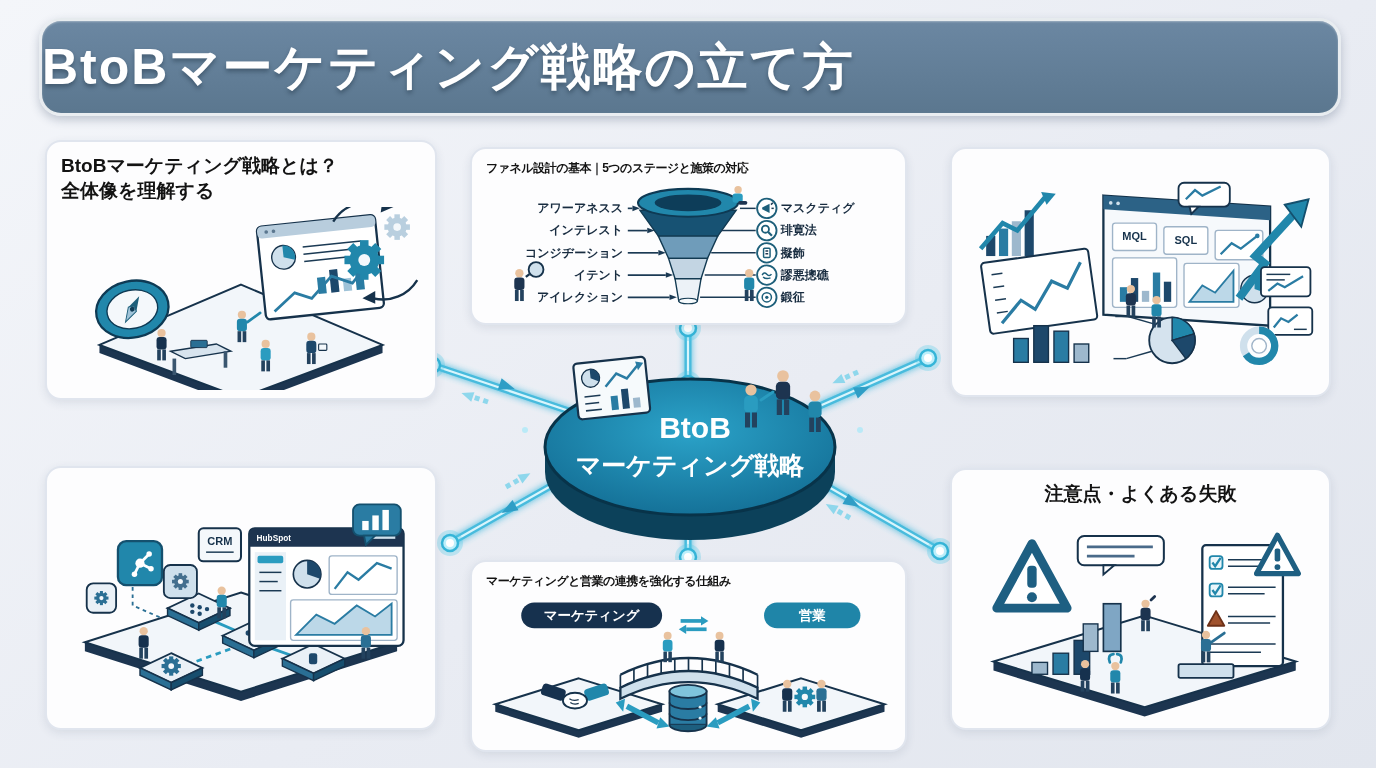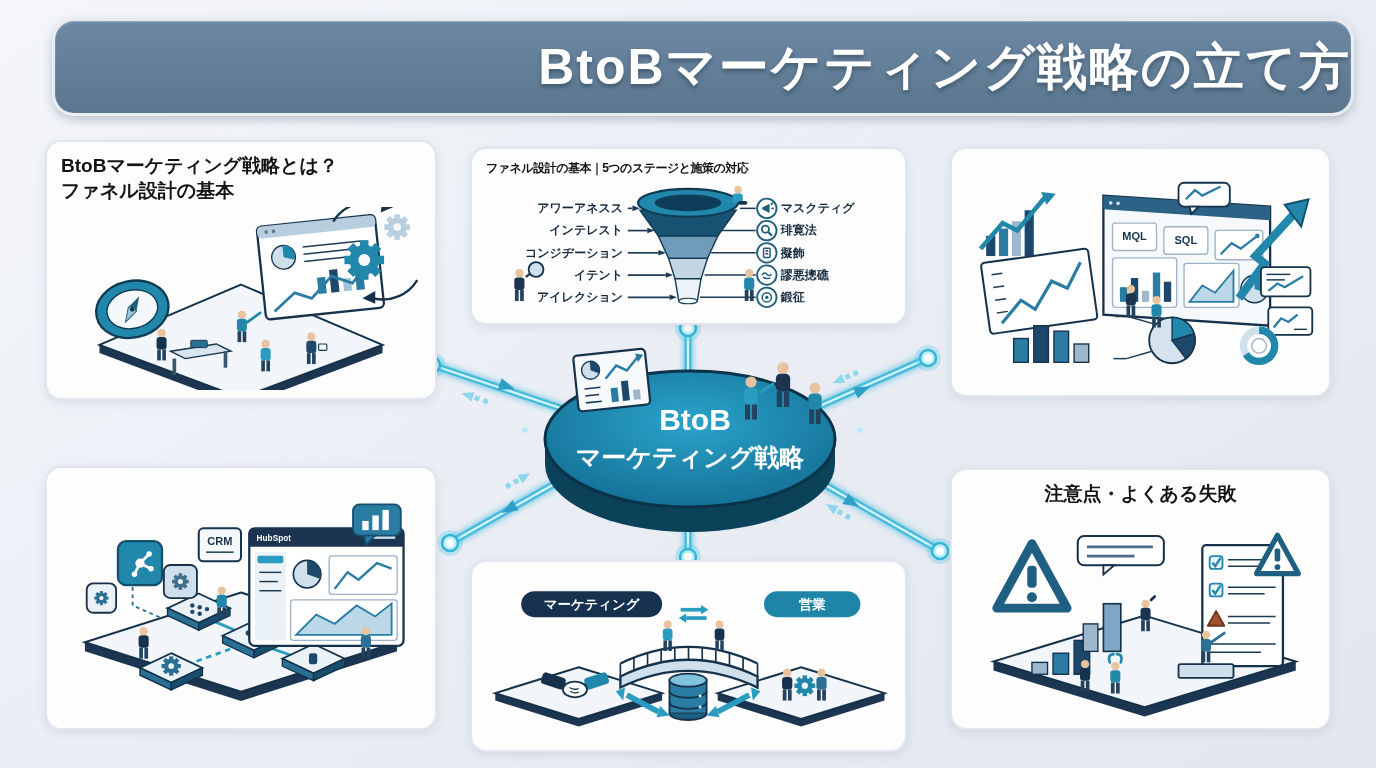--- a/index.html
+++ b/index.html
@@ -2,43 +2,43 @@
 <html><head>
 <meta charset="utf-8">
 <style>
   html,body{margin:0;padding:0;}
   body{
     width:1376px;height:768px;overflow:hidden;position:relative;
     background:linear-gradient(145deg,#f4f6fa 0%,#e9ecf3 55%,#e2e6ee 100%);
     font-family:"Liberation Sans","DejaVu Sans",sans-serif;
   }
   .banner{
-    position:absolute;left:52px;top:18px;width:1296px;height:92px;
+    position:absolute;left:39px;top:18px;width:1296px;height:92px;
     background:linear-gradient(#6b87a2,#5b778f);
     border:3px solid rgba(255,255,255,.85);
     border-radius:22px;
     box-shadow:0 4px 10px rgba(40,60,90,.25), inset 0 1px 2px rgba(255,255,255,.35);
-    display:flex;align-items:center;justify-content:flex-end;
+    display:flex;align-items:center;justify-content:flex-start;
   }
   .banner h1{
     margin:0;color:#fff;font-size:50px;font-weight:bold;letter-spacing:2px;
     text-shadow:0 3px 4px rgba(10,25,40,.35);
   }
   .panel{
     position:absolute;background:#fdfdfe;
     border:2px solid #e0e5ee;border-radius:16px;
     box-shadow:0 3px 10px rgba(40,60,90,.10);
     padding:10px 14px 8px;display:flex;flex-direction:column;box-sizing:border-box;justify-content:center;
   }
   .panel h2{margin:2px 0 4px;font-size:19px;line-height:1.3;color:#131313;font-weight:bold;}
   .panel h2.small{font-size:12px;letter-spacing:-0.5px;white-space:nowrap;}
   .panel h2.center{text-align:center;font-family:Liberation Serif, serif;}
   .panel svg.scene{flex:1;width:100%;height:100%;}
   .connectors{position:absolute;left:0;top:0;z-index:1;}
-  .hub{position:absolute;left:535px;top:344px;width:310px;height:195px;z-index:3;}
+  .hub{position:absolute;left:535px;top:352px;width:310px;height:195px;z-index:3;}
   .panel{z-index:2;}
   
   .t-label{font:bold 13px "Liberation Sans",sans-serif;fill:#182c40;}
   .t-card{font:bold 12px "Liberation Sans",sans-serif;fill:#16324b;}
   .t-tiny{font:bold 9px "Liberation Sans",sans-serif;fill:#ffffff;}
   .t-pill{font:bold 14.5px "Liberation Sans",sans-serif;fill:#ffffff;}
   .t-hub1{font:bold 30px "Liberation Sans",sans-serif;fill:#ffffff;}
   .t-hub2{font:bold 25px "Liberation Sans",sans-serif;fill:#ffffff;}
   .ln{stroke:#1b3a54;stroke-width:1.6;}
 </style>
@@ -161,21 +161,21 @@
   </g>
 </svg>
 
 <header class="banner">
   <h1>BtoBマーケティング戦略の立て方</h1>
 </header>
 
 <section class="panel" style="left:45px;top:140px;width:392px;height:260px;">
   <h2>
     <span>BtoBマーケティング戦略とは？</span><br>
-    <span>ファネル設計の基本</span>
+    <span>全体像を理解する</span>
   </h2>
   <svg class="scene" viewBox="0 0 390 200">
     <path d="M40,151 L195,209 L350,151 L350,160 L195,218 L40,160 Z" fill="#1c3550"></path>
     <polygon points="195,85 350,151 195,209 40,151" fill="#f2f6fa" stroke="#16324b" stroke-width="2.2"></polygon>
 
     <g transform="translate(76,112) rotate(-12)">
       <ellipse rx="40" ry="31" fill="#2187ab" stroke="#0e3a54" stroke-width="2.5"></ellipse>
       <ellipse rx="28" ry="21" fill="#f4f8fb" stroke="#0e3a54" stroke-width="1.5"></ellipse>
       <g transform="rotate(40)">
         <polygon points="0,-16 5,0 0,4 -5,0" fill="#1d5f7a"></polygon>
@@ -494,20 +494,21 @@
         <rect x="350" y="8" width="7" height="22" fill="#ffffff"></rect>
       <polygon points="330,36 342,36 332,46" fill="#2a7ca3" stroke="#14506e" stroke-width="2"></polygon>
     </g>
     <use href="#person" transform="translate(90,140)" color="#16314e"></use>
     <use href="#person" transform="translate(175,96)" color="#2187ab"></use>
     <use href="#person" transform="translate(332,140)" color="#2a6f94"></use>
   </svg>
 </section>
 
 <section class="panel" style="left:470px;top:560px;width:437px;height:192px;">
+  <h2 class="small">マーケティングと営業の連携を強化する仕組み</h2>
   <svg class="scene" viewBox="0 0 437 150">
 
     <g>
       <rect x="38" y="4" width="152" height="28" rx="14" fill="#16314e"></rect>
       <text class="t-pill" x="114" y="23" text-anchor="middle">マーケティング</text>
     </g>
     <g>
       <rect x="300" y="4" width="104" height="28" rx="14" fill="#1f85a8"></rect>
       <text class="t-pill" x="352" y="23" text-anchor="middle">営業</text>
     </g>

